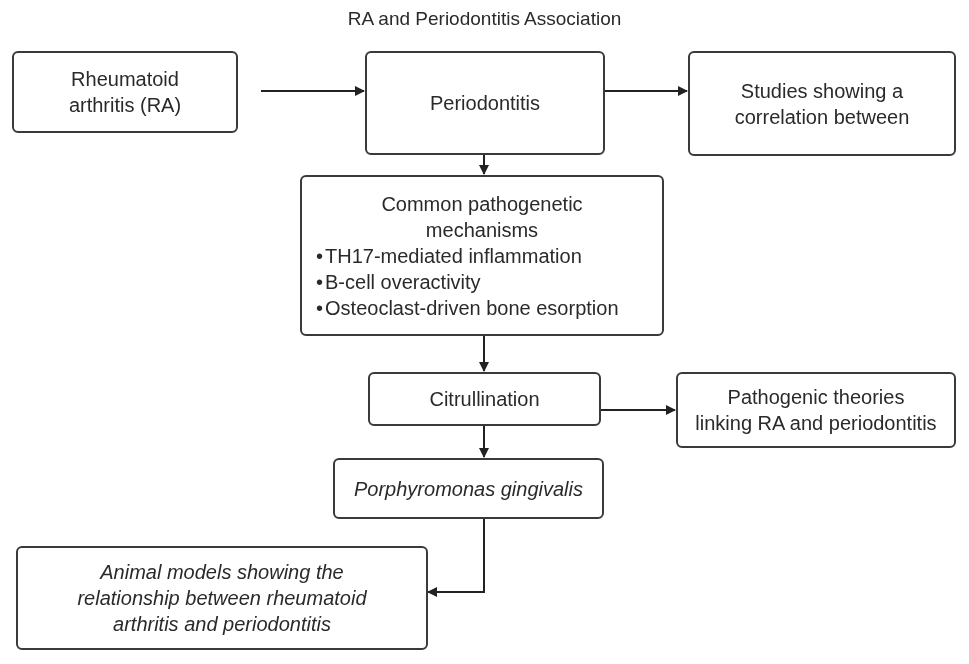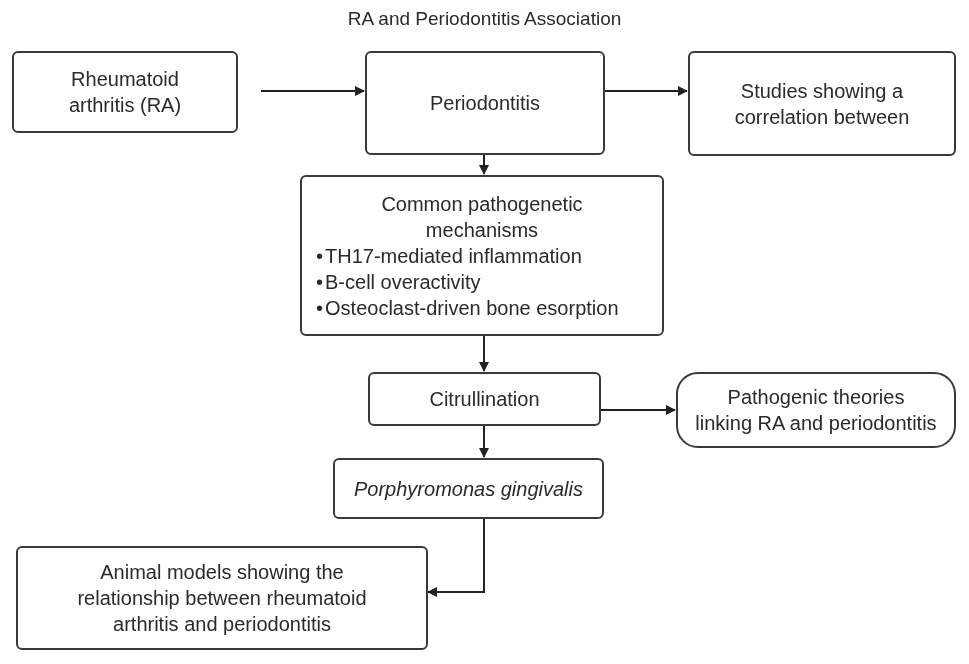--- a/index.html
+++ b/index.html
@@ -56,26 +56,26 @@
     <span class="line b">TH17-mediated inflammation</span>
     <span class="line b">B-cell overactivity</span>
     <span class="line b">Osteoclast-driven bone esorption</span>
   </div>
 </div>
 
 <div class="box" style="left:368px;top:372px;width:233px;height:54px;">
   <span class="line">Citrullination</span>
 </div>
 
-<div class="box" style="left:676px;top:372px;width:280px;height:76px;border-radius:22px;">
+<div class="box" style="left:676px;top:372px;width:280px;height:76px;">
   <span class="line">Pathogenic theories</span>
   <span class="line">linking RA and periodontitis</span>
 </div>
 
 <div class="box" style="left:333px;top:458px;width:271px;height:61px;">
   <span class="line italic">Porphyromonas gingivalis</span>
 </div>
 
-<div class="box" style="left:16px;top:546px;width:412px;height:104px;">
+<div class="box" style="left:16px;top:546px;width:412px;height:104px;font-style:italic;">
   <span class="line">Animal models showing the</span>
   <span class="line">relationship between rheumatoid</span>
   <span class="line">arthritis and periodontitis</span>
 </div>
 
 </body></html>

